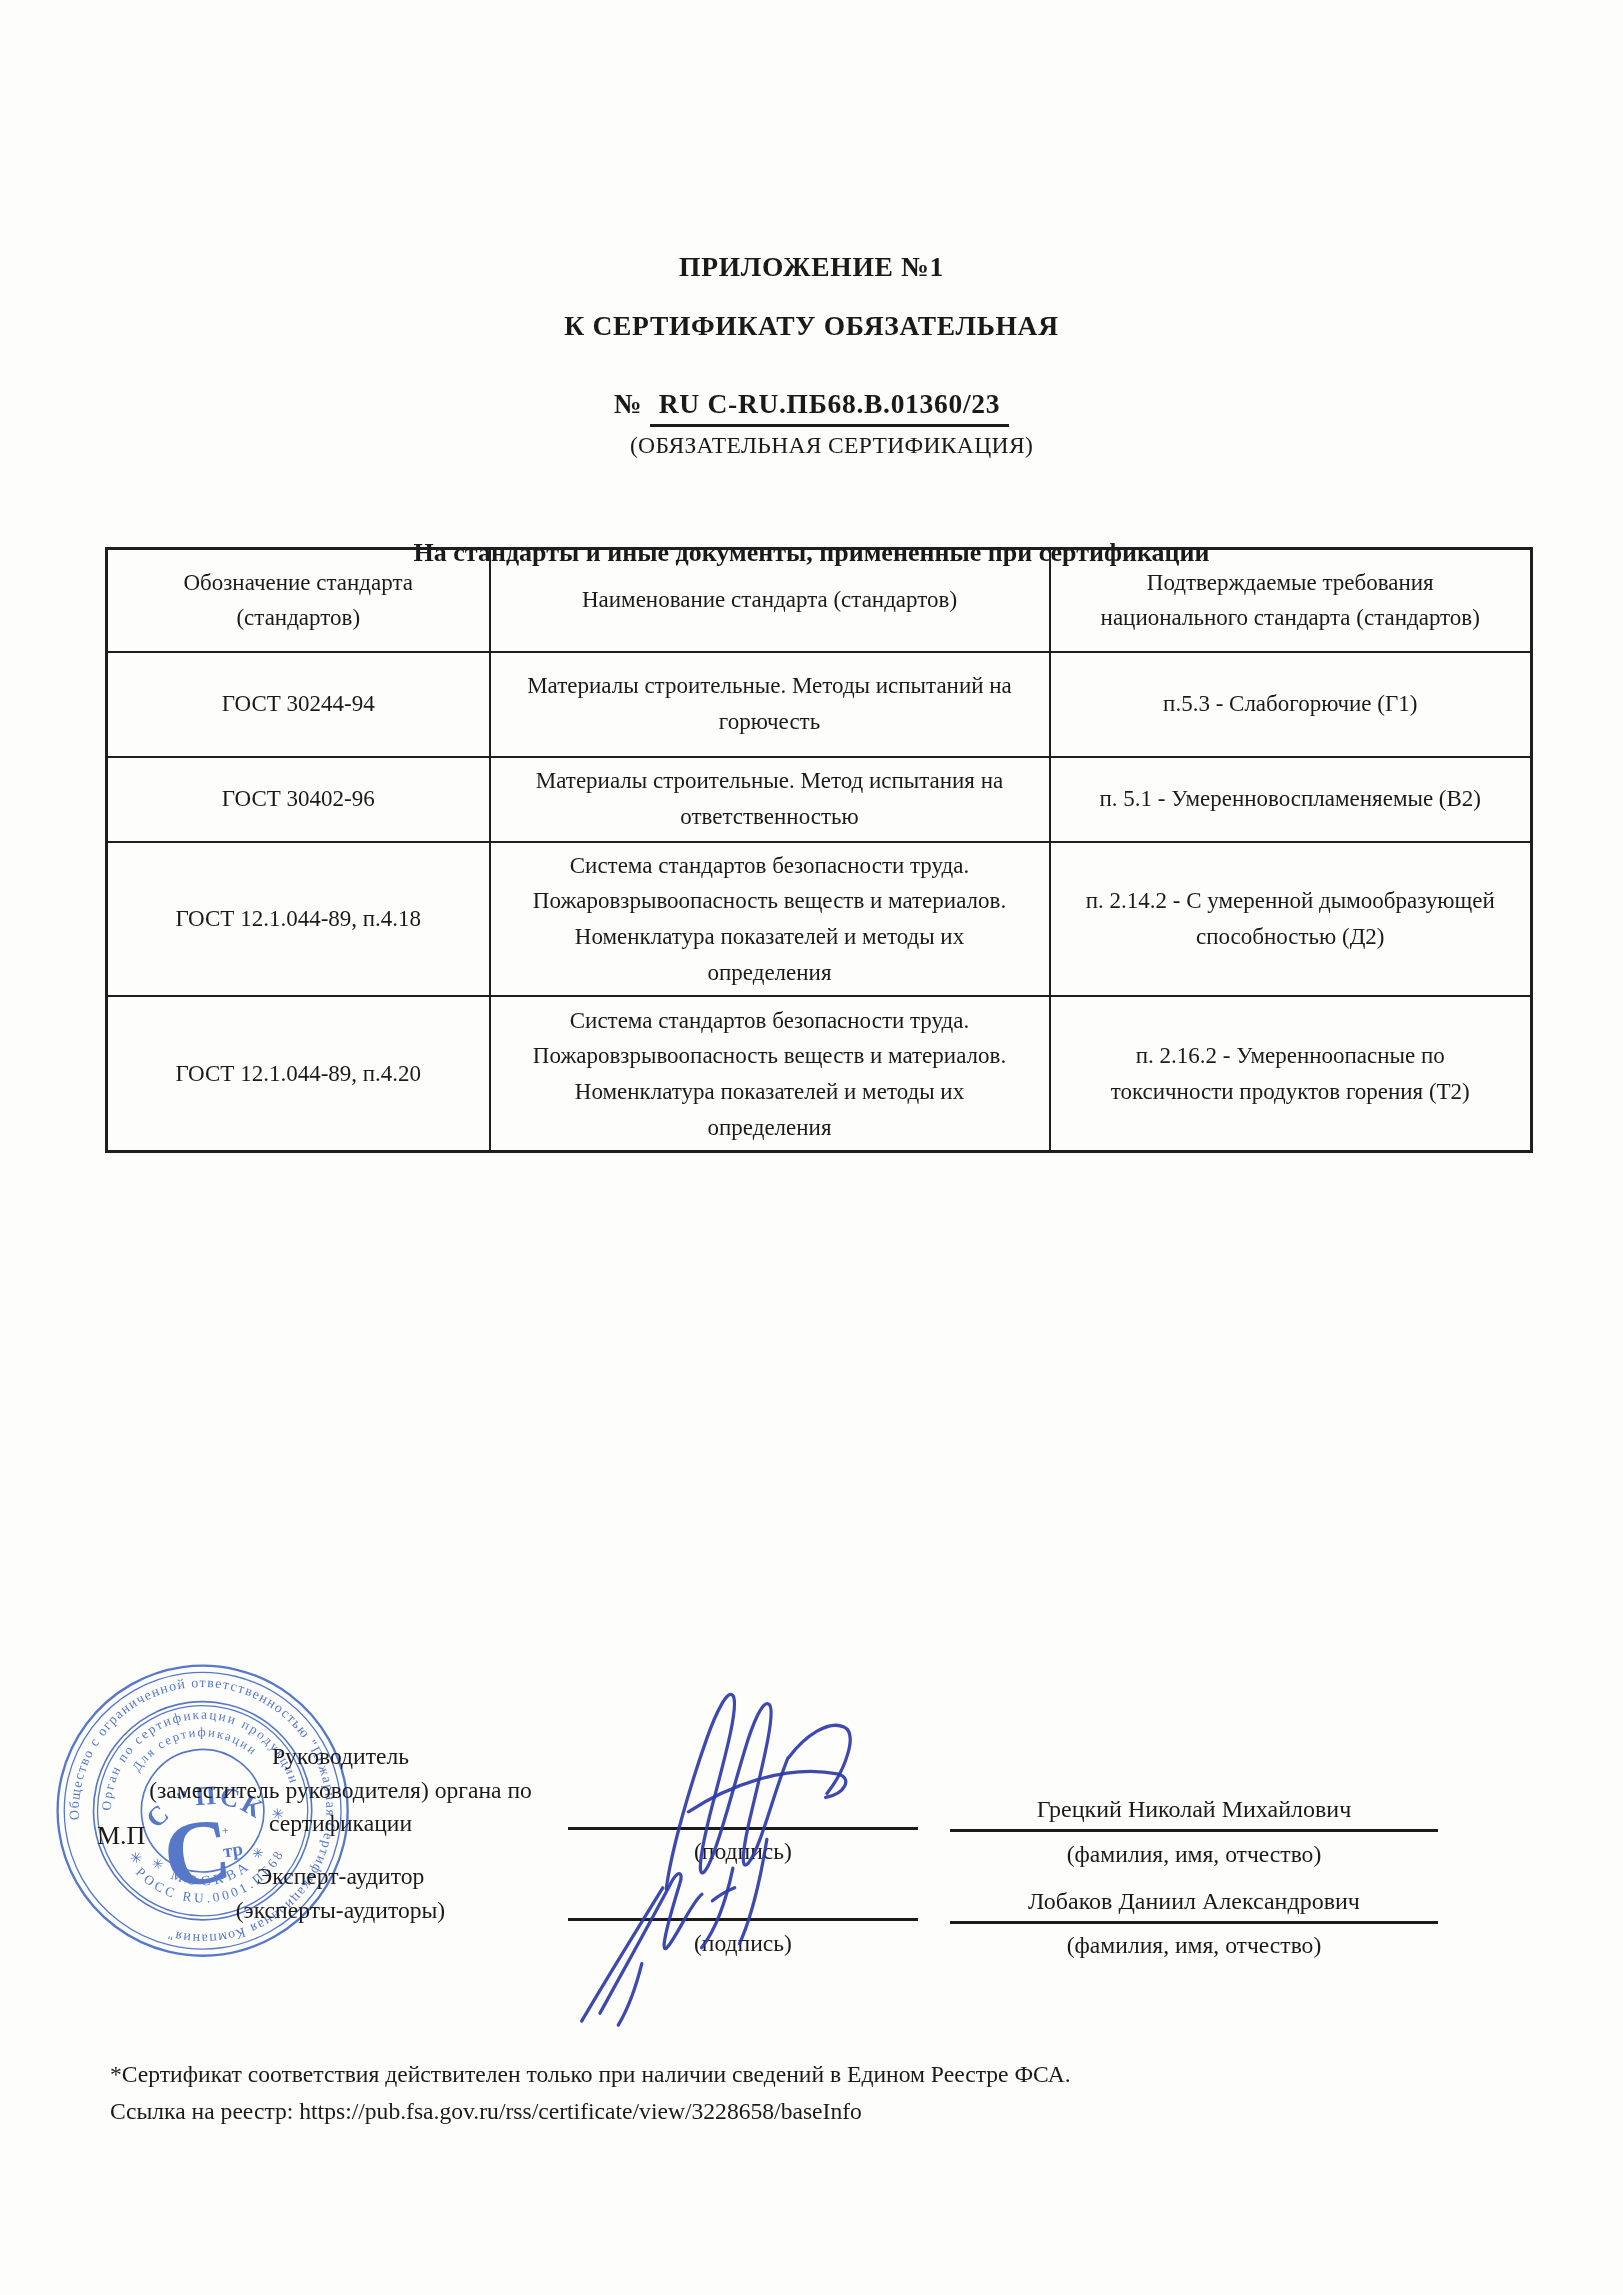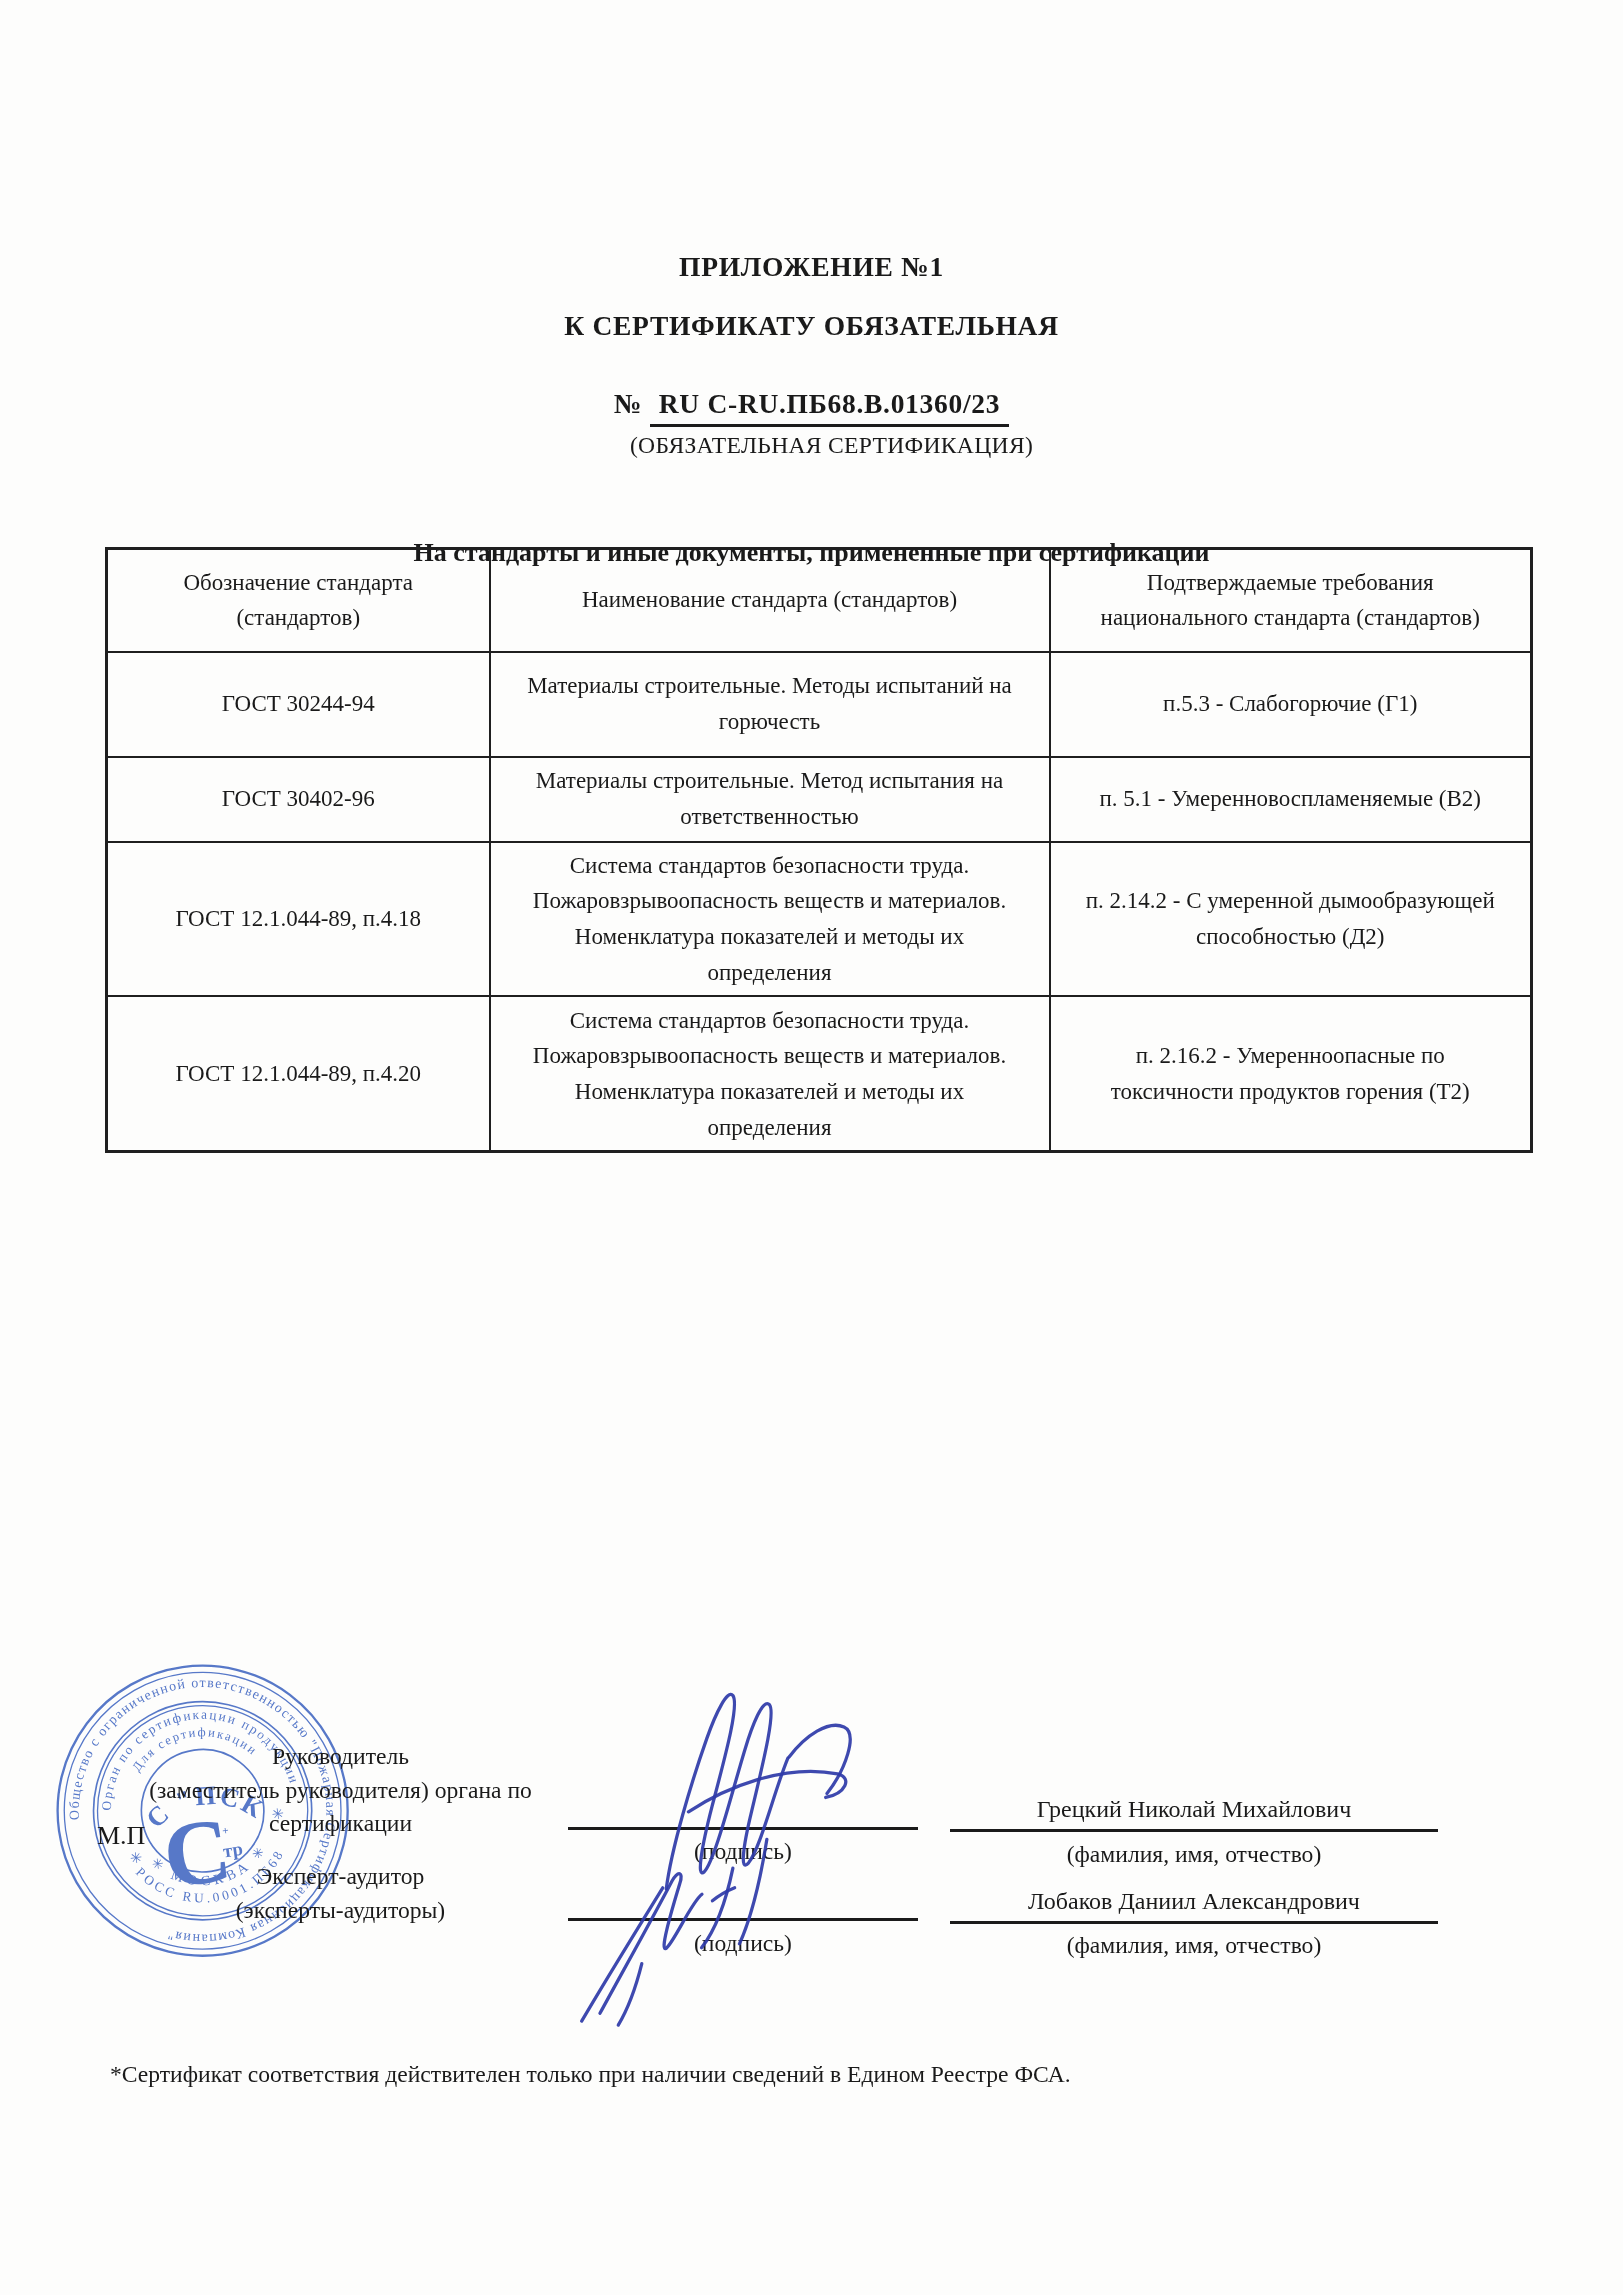--- a/index.html
+++ b/index.html
@@ -169,15 +169,16 @@
     </svg>
     <svg class="ink" style="left:563px;top:1859px;" width="223" height="170" viewBox="0 0 340 260">
       <path d="M28 248 C64 186 120 96 152 44"></path>
       <path d="M56 236 C92 170 140 84 166 34 C176 16 184 20 178 38 C164 84 146 146 158 136 C172 122 196 66 212 54"></path>
       <path d="M228 64 C240 54 252 48 262 44"></path>
       <path d="M120 160 C110 200 96 234 84 254"></path>
     </svg>
   </div>
 
   <div class="footer-line" style="top:2061px;">*Сертификат соответствия действителен только при наличии сведений в Едином Реестре ФСА.</div>
+  <div class="footer-line" style="top:2098px;">Ссылка на реестр: https://pub.fsa.gov.ru/rss/certificate/view/3228658/baseInfo</div>
 
 </div>
 
 
 </body></html>

